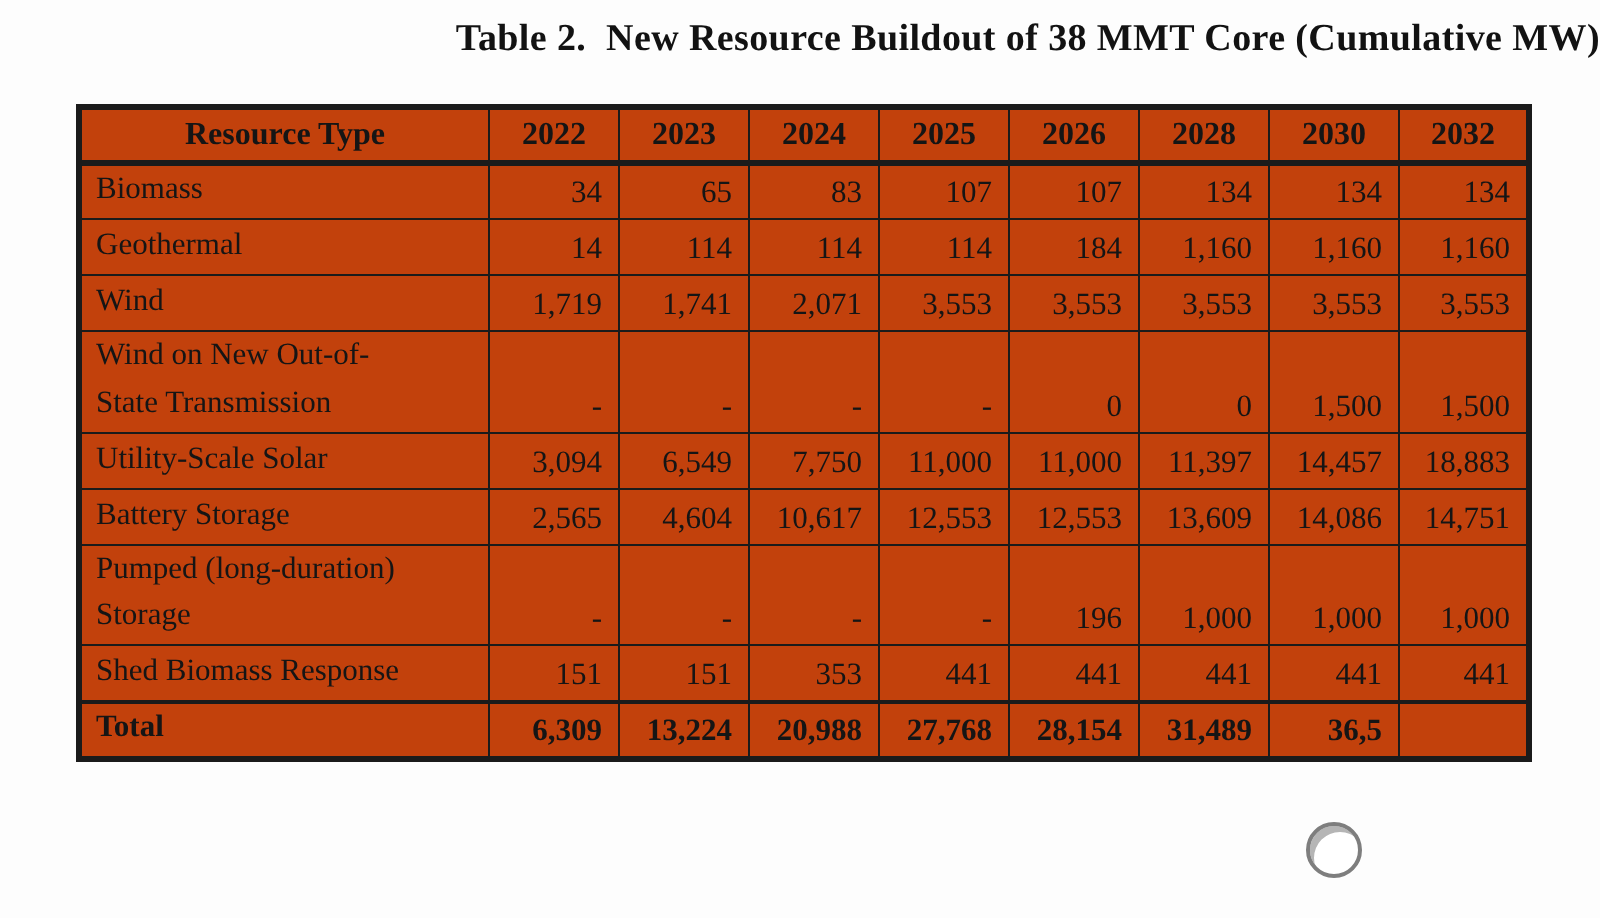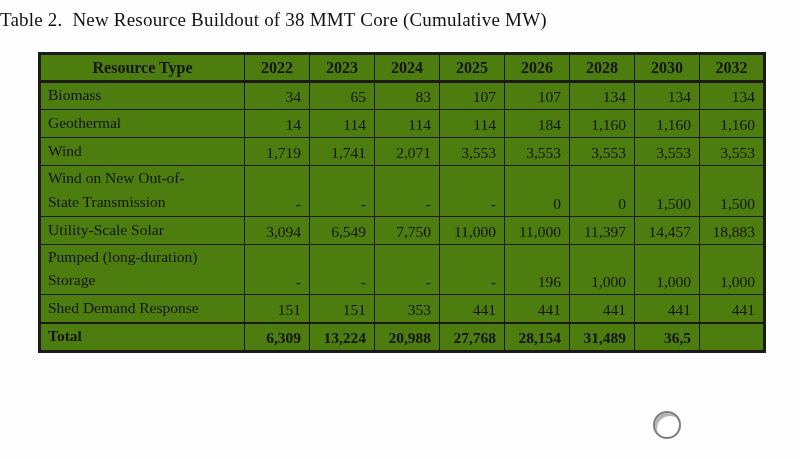--- a/index.html
+++ b/index.html
@@ -7,34 +7,34 @@
   body {
     position: relative;
     background: #fdfdfd;
     font-family: "Liberation Serif", serif;
     overflow: hidden;
   }
   .title {
     position: absolute;
     top: 9px; left: 0;
     width: 800px;
-    text-align: left;
+    text-align: right;
     font-size: 19px;
-    font-weight: normal;
+    font-weight: bold;
     color: #121212;
     white-space: pre-wrap;
     letter-spacing: 0.2px;
   }
   table.buildout {
     position: absolute;
     left: 38px; top: 52px;
     width: 725px;
     border-collapse: collapse;
     table-layout: fixed;
-    background: #4d7c0f;
+    background: #c2410c;
     border: 3px solid #1b1b1b;
   }
   col.c-label { width: 205px; }
   col.c-year  { width: 65px; }
   th, td {
     border: 1.5px solid #1b1b1b;
     color: #151515;
     overflow: hidden;
   }
   thead th {
@@ -174,34 +174,45 @@
         <td class="label">Utility-Scale Solar</td>
         <td class="num">3,094</td>
         <td class="num">6,549</td>
         <td class="num">7,750</td>
         <td class="num">11,000</td>
         <td class="num">11,000</td>
         <td class="num">11,397</td>
         <td class="num">14,457</td>
         <td class="num">18,883</td>
       </tr>
+      <tr>
+        <td class="label">Battery Storage</td>
+        <td class="num">2,565</td>
+        <td class="num">4,604</td>
+        <td class="num">10,617</td>
+        <td class="num">12,553</td>
+        <td class="num">12,553</td>
+        <td class="num">13,609</td>
+        <td class="num">14,086</td>
+        <td class="num">14,751</td>
+      </tr>
       <tr class="tall">
         <td class="label">Pumped (long-duration)
 Storage</td>
         <td class="num">-</td>
         <td class="num">-</td>
         <td class="num">-</td>
         <td class="num">-</td>
         <td class="num">196</td>
         <td class="num">1,000</td>
         <td class="num">1,000</td>
         <td class="num">1,000</td>
       </tr>
       <tr>
-        <td class="label">Shed Demand Response</td>
+        <td class="label">Shed Biomass Response</td>
         <td class="num">151</td>
         <td class="num">151</td>
         <td class="num">353</td>
         <td class="num">441</td>
         <td class="num">441</td>
         <td class="num">441</td>
         <td class="num">441</td>
         <td class="num">441</td>
       </tr>
     </tbody>

